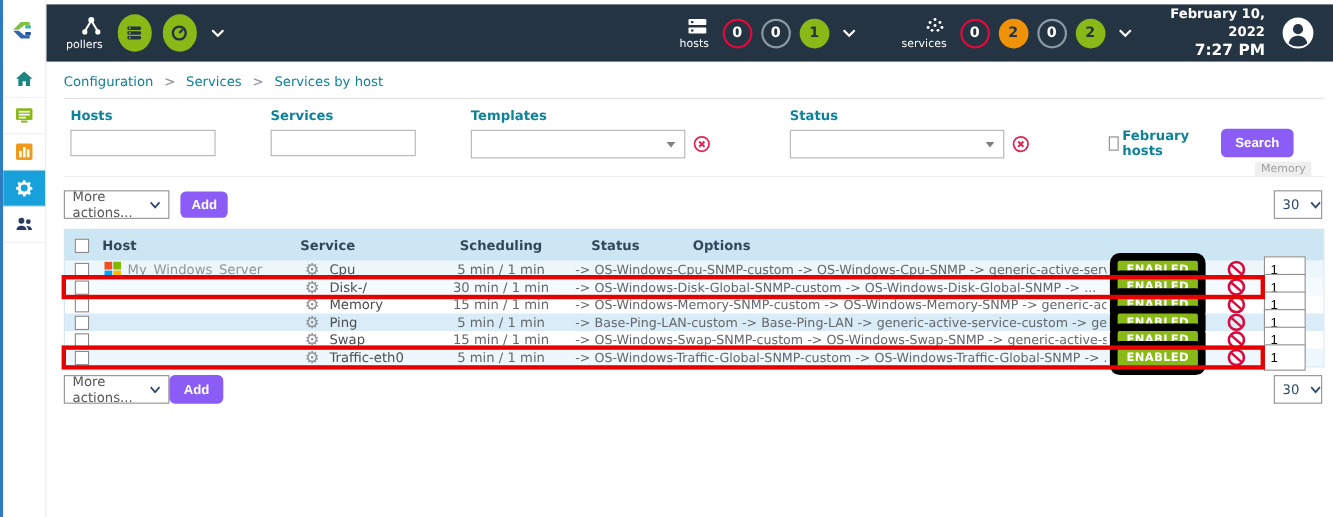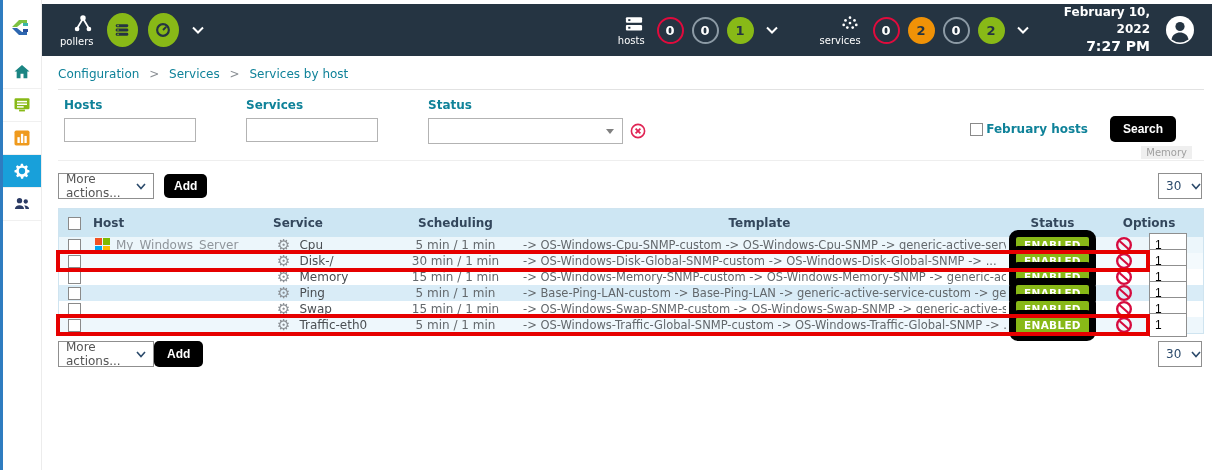--- a/index.html
+++ b/index.html
@@ -46,21 +46,21 @@
   .f-hosts { margin-right:50px; }
   .f-services { margin-right:50px; }
   .f-sel { margin-right:72px; }
   .sel-row { display:flex; align-items:center; }
   .fake-select { width:195px; height:26px; border:1px solid #b3b3b3; background:#fff; display:flex; align-items:center; justify-content:flex-end; padding:0 8px; cursor:pointer; }
   .tri { width:0; height:0; border-left:4px solid transparent; border-right:4px solid transparent; border-top:5px solid #808080; }
   .clear-ic { margin-left:7px; cursor:pointer; display:flex; }
   .filter-right { margin-left:auto; display:flex; align-items:center; margin-top:18px; }
   .chk-group { display:flex; align-items:center; color:#0f8299; font-weight:bold; cursor:pointer; }
   .chk { width:13px; height:13px; border:1px solid #8a8a8a; background:#fff; margin-right:3px; }
-  .btn-green { background:#000000; color:#fff; font-weight:bold; font-size:12px; border:none; border-radius:5px; padding:6px 13px; cursor:pointer; }
+  .btn-green { background:#8b5cf6; color:#fff; font-weight:bold; font-size:12px; border:none; border-radius:5px; padding:6px 13px; cursor:pointer; }
   .search-wrap { position:relative; margin-left:22px; margin-right:28px; }
   .filters-caption { position:absolute; right:-16px; bottom:-17px; font-size:10px; color:#9f9f9f; background:#efefef; padding:1px 5px; }
 
   
   .toolbar { display:flex; align-items:center; margin-top:12px; }
   .select-btn { height:26px; border:1px solid #8f8f8f; background:#fff; display:flex; align-items:center; padding:0 7px; color:#555; cursor:pointer; }
   .select-btn .sb-chev { margin-left:10px; display:flex; }
   .w-actions { width:96px; justify-content:space-between; }
   .w-pages { width:44px; justify-content:space-between; margin-left:auto; margin-right:2px; color:#2b4a6b; }
   .toolbar .btn-green.small { padding:5px 10px; margin-left:10px; border-radius:5px; }
@@ -250,20 +250,34 @@
     <div class="filter-panel">
       <div class="field f-hosts">
         <label>Hosts</label>
         <input class="tinput" value="" style="">
       </div>
       <div class="field f-services">
         <label>Services</label>
         <input class="tinput" value="" style="">
       </div>
       <div class="field f-sel">
+        <label>Templates</label>
+        <div class="sel-row">
+          <div class="fake-select">
+              <span class="tri"></span>
+            </div>
+          <span class="clear-ic">
+            <svg width="16" height="16" viewBox="0 0 16 16">
+                <circle cx="8" cy="8" r="6.6" fill="none" stroke="#e02454" stroke-width="1.6"></circle>
+                <path d="M5.6 5.6l4.8 4.8M10.4 5.6l-4.8 4.8" stroke="#e02454" stroke-width="1.8"></path>
+              </svg>
+          </span>
+        </div>
+      </div>
+      <div class="field f-sel">
         <label>Status</label>
         <div class="sel-row">
           <div class="fake-select">
               <span class="tri"></span>
             </div>
           <span class="clear-ic">
             <svg width="16" height="16" viewBox="0 0 16 16">
                 <circle cx="8" cy="8" r="6.6" fill="none" stroke="#e02454" stroke-width="1.6"></circle>
                 <path d="M5.6 5.6l4.8 4.8M10.4 5.6l-4.8 4.8" stroke="#e02454" stroke-width="1.8"></path>
               </svg>
@@ -303,21 +317,20 @@
     </div>
 
     <div class="stable">
       <div class="thead">
         <span class="c-check">
             <span class="chk"></span>
           </span>
         <span class="c-host">Host</span>
         <span class="c-service">Service</span>
         <span class="c-sched">Scheduling</span>
-        <span class="c-template">Template</span>
         <span class="c-status">Status</span>
         <span class="c-options">Options</span>
       </div>
       <div id="tbody">
           <div class="trow">
     <span class="c-check">
               <span class="chk"></span>
             </span>
     <span class="c-host">
       <span class="win-logo">

